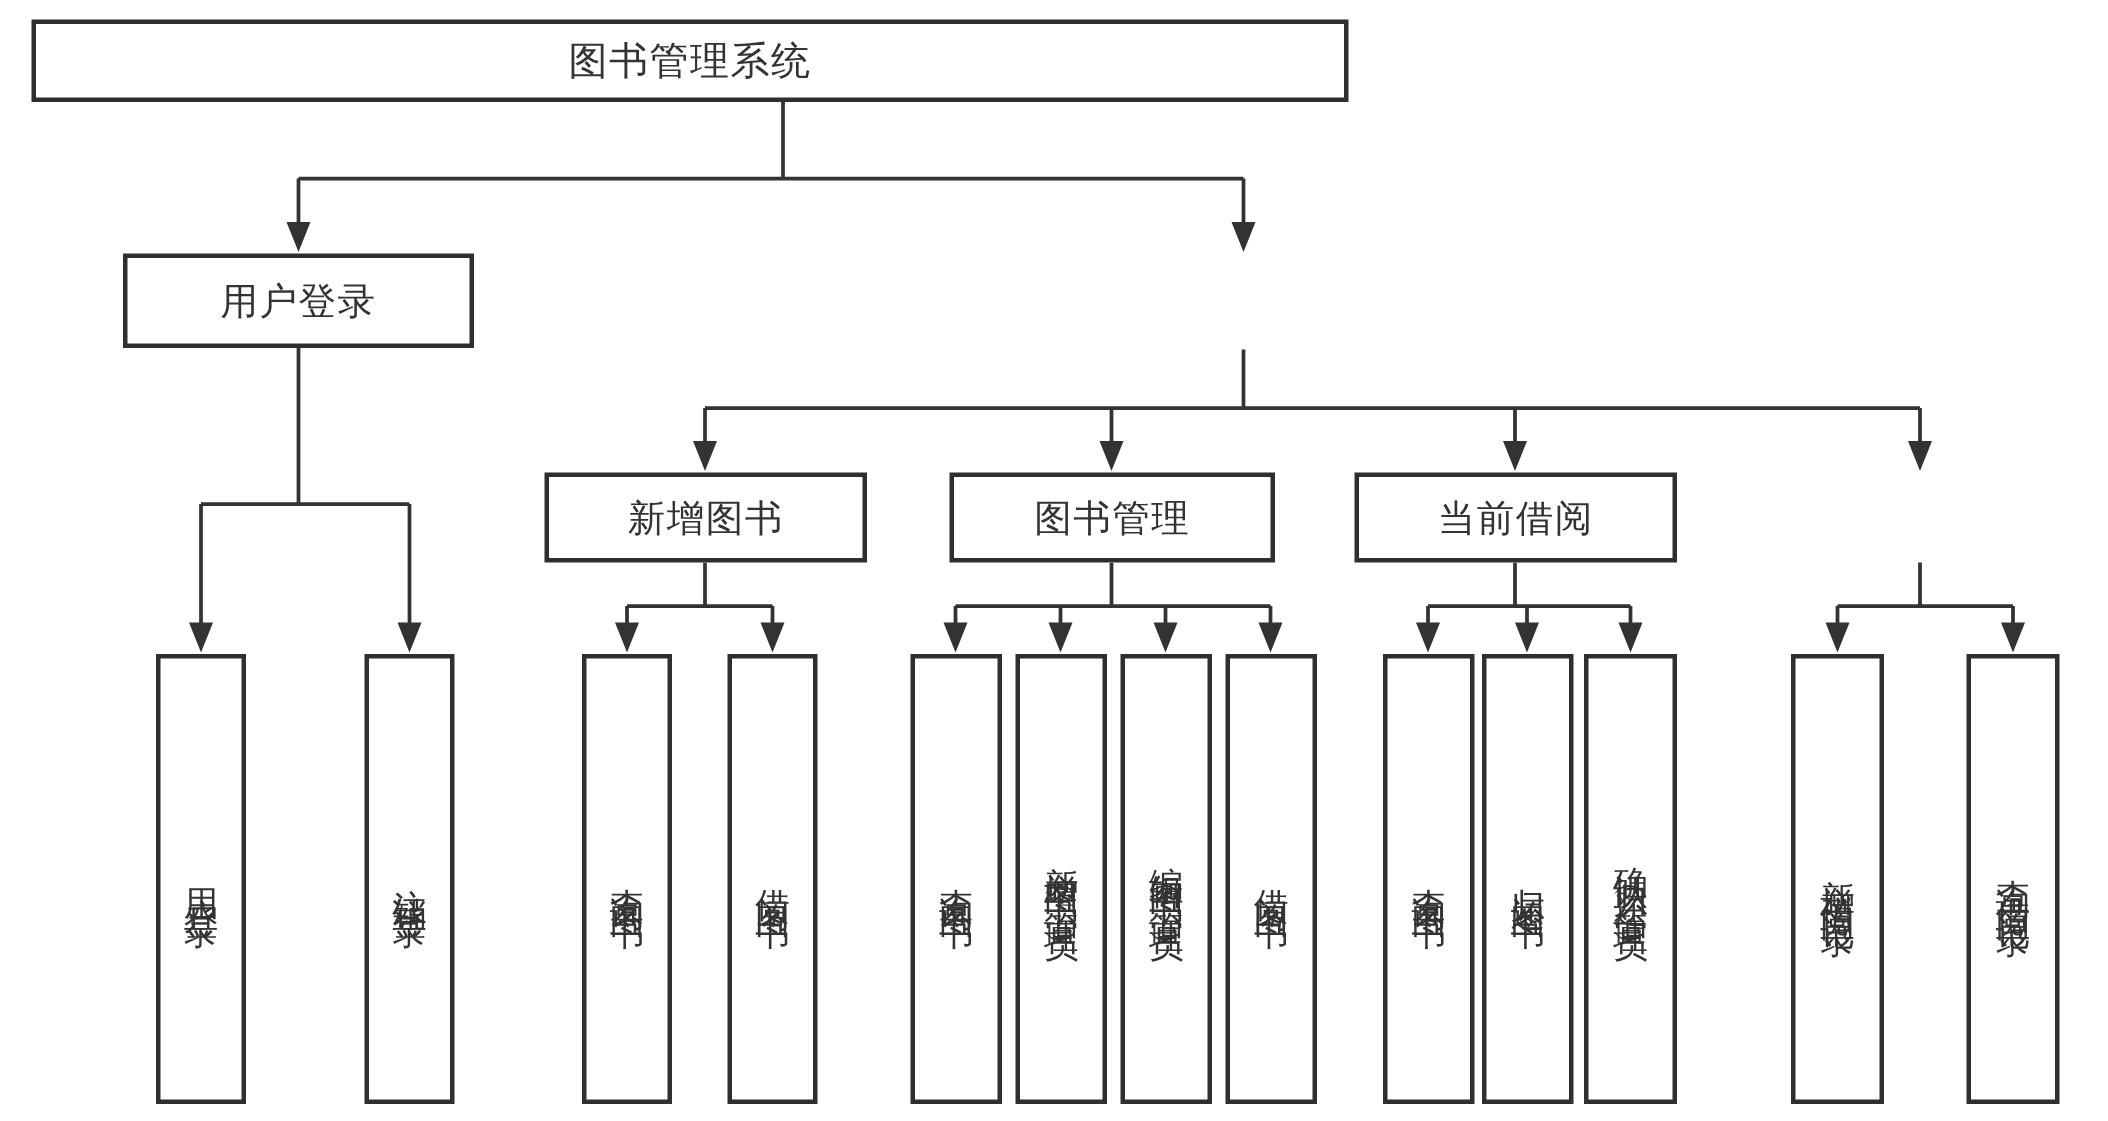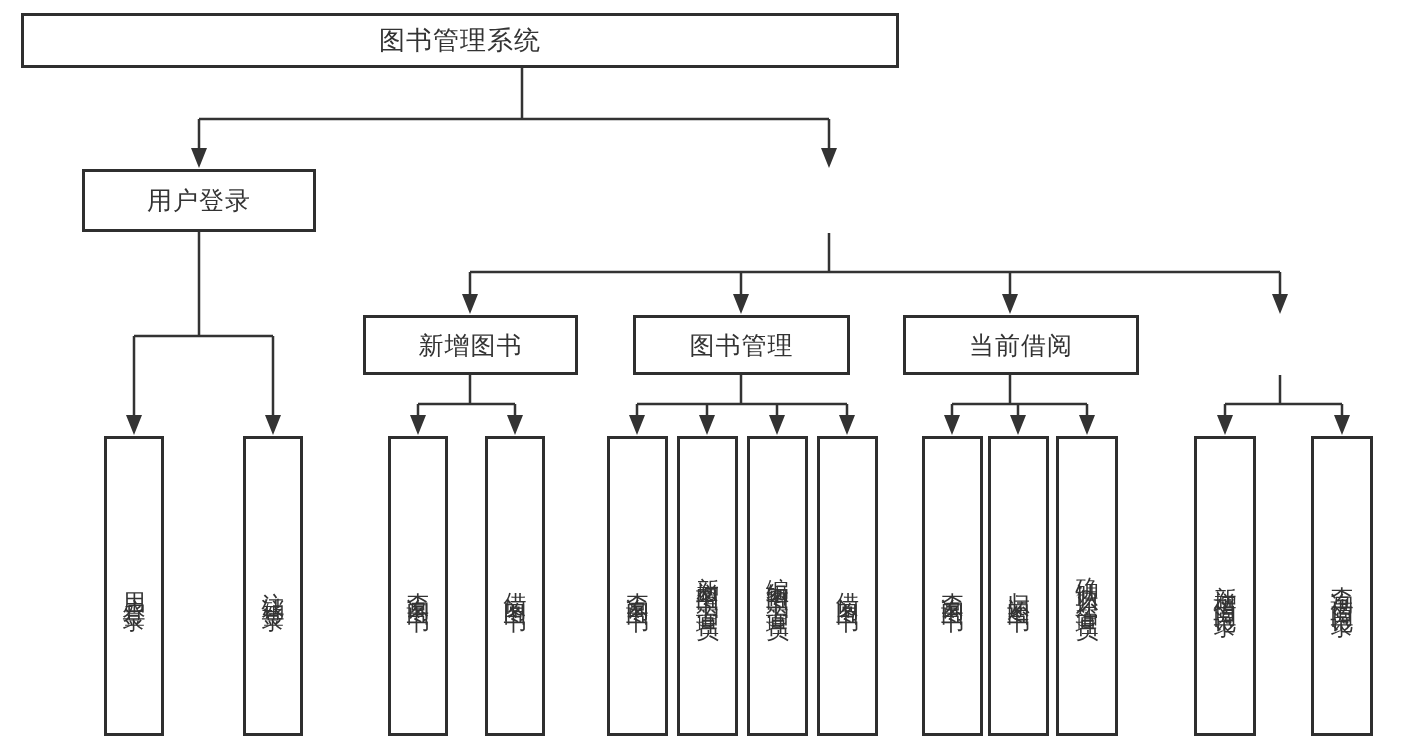--- a/index.html
+++ b/index.html
@@ -82,21 +82,21 @@
   <div class="node lvl2" style="left:82px;top:169px;width:234px;height:63px">
     <span class="hlabel">用户登录</span>
   </div>
 
   <div class="node lvl3" style="left:363px;top:315px;width:215px;height:60px">
     <span class="hlabel">新增图书</span>
   </div>
   <div class="node lvl3" style="left:633px;top:315px;width:217px;height:60px">
     <span class="hlabel">图书管理</span>
   </div>
-  <div class="node lvl3" style="left:903px;top:315px;width:236px;height:60px">
+  <div class="node lvl3" style="left:903px;top:315px;width:215px;height:60px">
     <span class="hlabel">当前借阅</span>
   </div>
 
   <div class="node lvl4" style="left:104px;top:436px;width:60px;height:300px">
     <span class="vlabel">用户登录</span>
   </div>
   <div class="node lvl4" style="left:243px;top:436px;width:60px;height:300px">
     <span class="vlabel">注销登录</span>
   </div>
 

